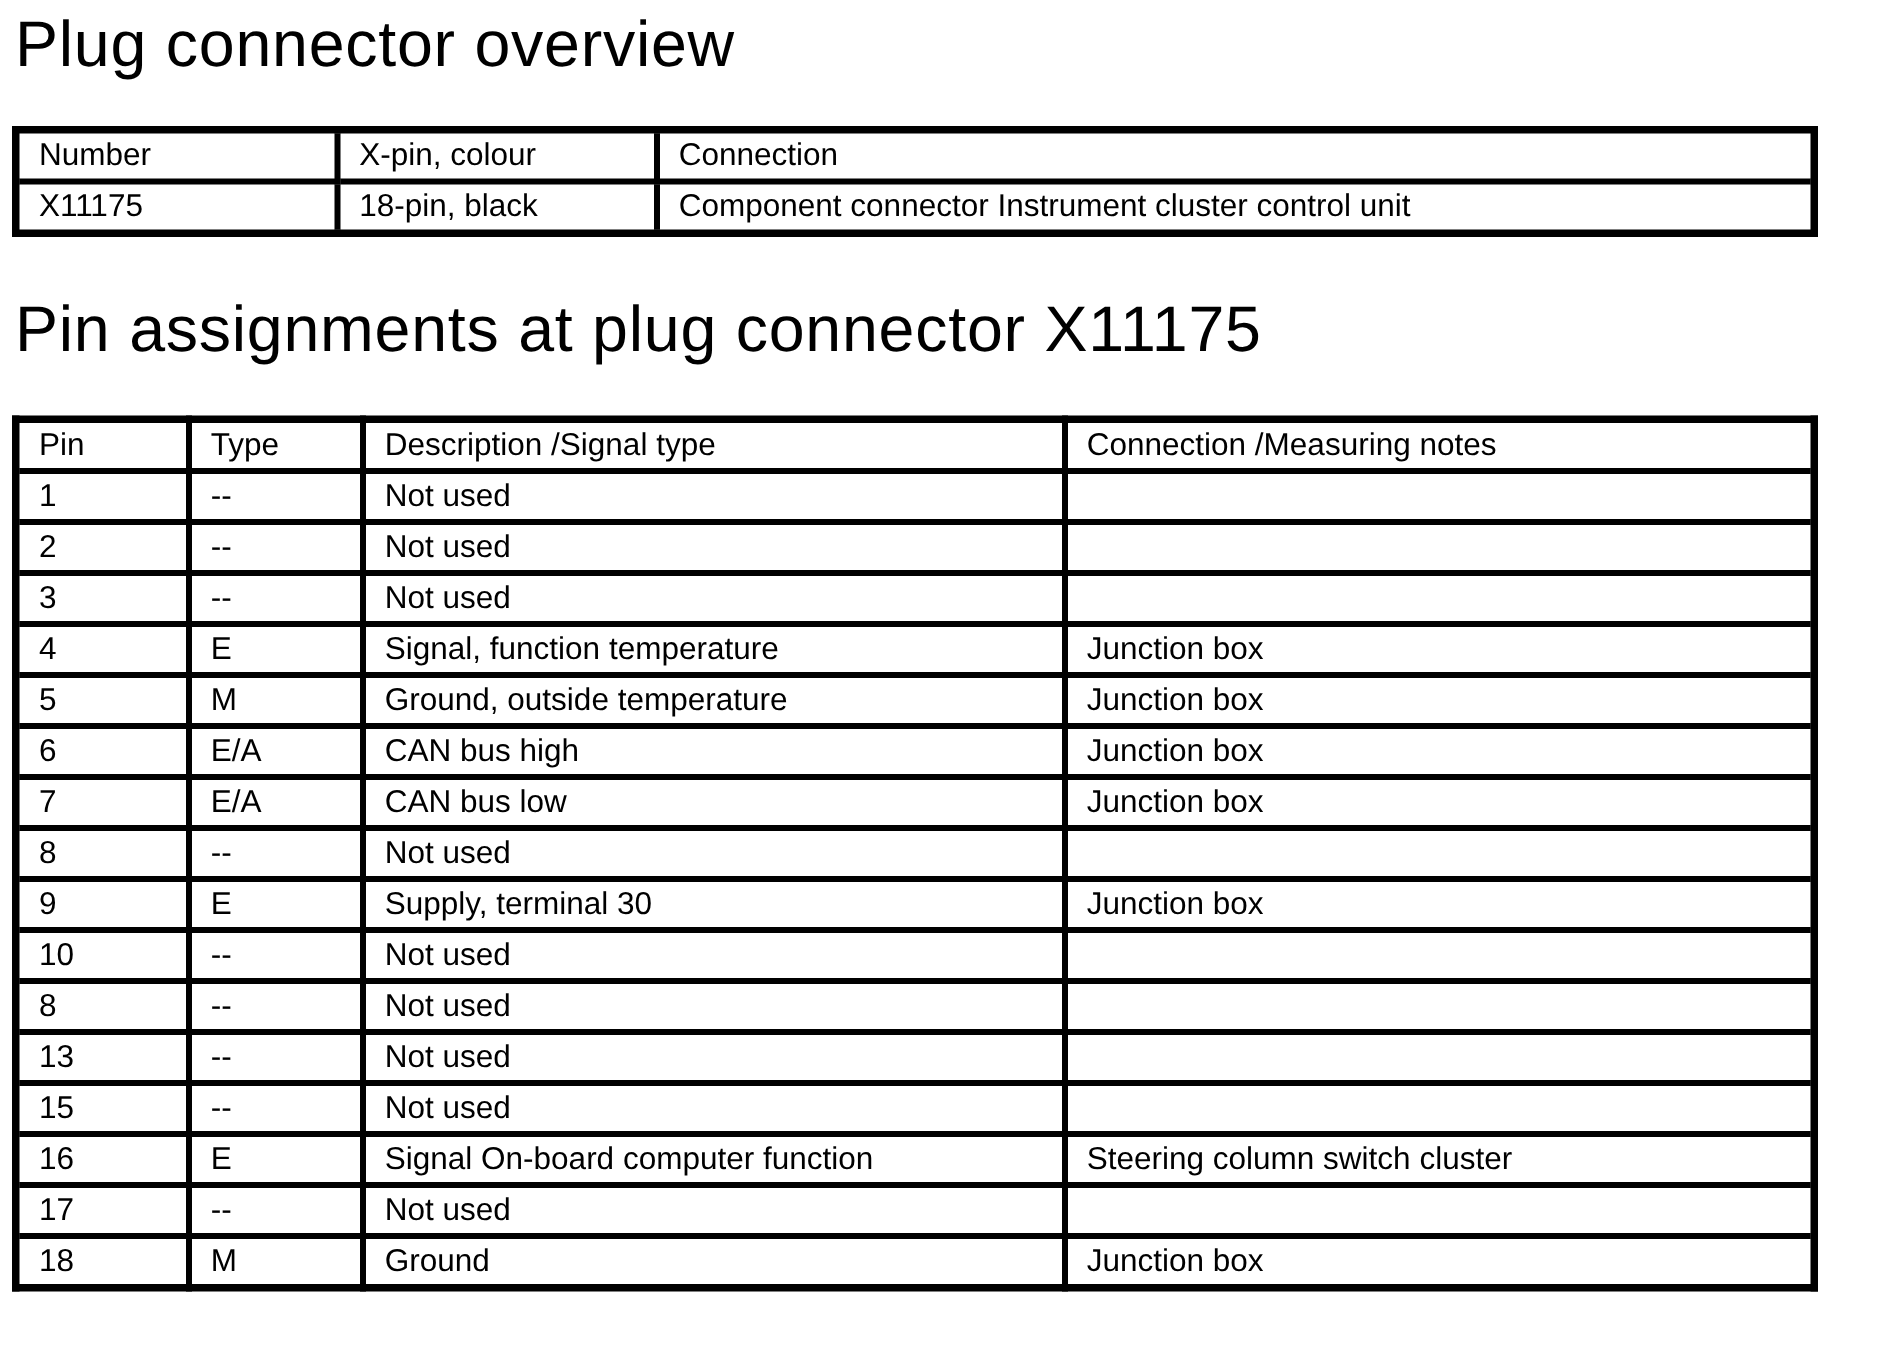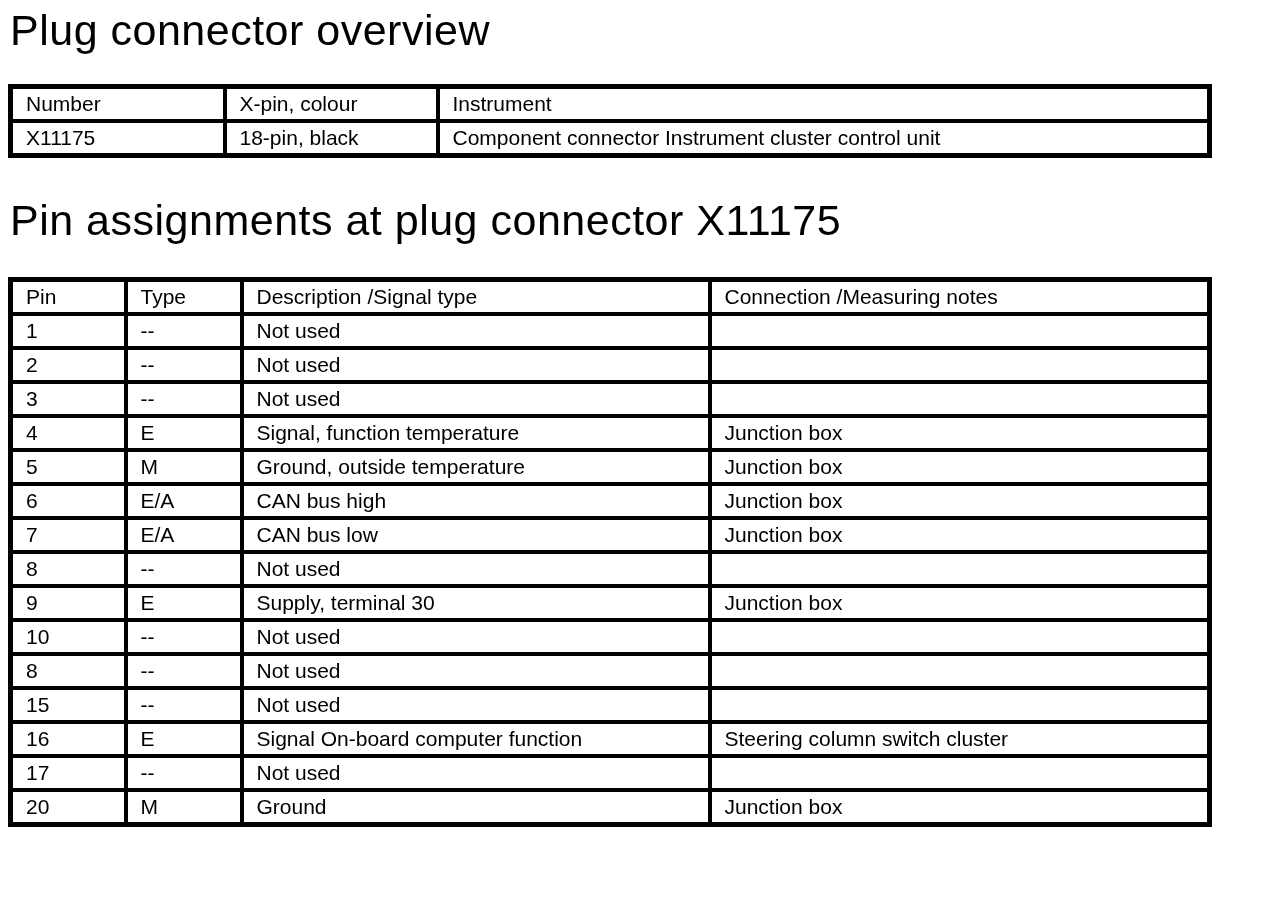--- a/index.html
+++ b/index.html
@@ -75,21 +75,21 @@
   <table class="doc-table" id="table-1">
     <colgroup>
         <col class="c1">
         <col class="c2">
         <col class="c3">
       </colgroup>
     <thead>
       <tr>
           <th>Number</th>
           <th>X-pin, colour</th>
-          <th>Instrument</th>
+          <th>Connection</th>
         </tr>
     </thead>
     <tbody>
         <tr>
           <td>X11175</td>
           <td>18-pin, black</td>
           <td>Component connector Instrument cluster control unit</td>
         </tr>
       </tbody>
   </table>
@@ -172,39 +172,45 @@
           <td>Not used</td>
           <td></td>
         </tr>
         <tr>
           <td>8</td>
           <td>--</td>
           <td>Not used</td>
           <td></td>
         </tr>
         <tr>
+          <td>13</td>
+          <td>--</td>
+          <td>Not used</td>
+          <td></td>
+        </tr>
+        <tr>
           <td>15</td>
           <td>--</td>
           <td>Not used</td>
           <td></td>
         </tr>
         <tr>
           <td>16</td>
           <td>E</td>
           <td>Signal On-board computer function</td>
           <td>Steering column switch cluster</td>
         </tr>
         <tr>
           <td>17</td>
           <td>--</td>
           <td>Not used</td>
           <td></td>
         </tr>
         <tr>
-          <td>20</td>
+          <td>18</td>
           <td>M</td>
           <td>Ground</td>
           <td>Junction box</td>
         </tr>
       </tbody>
   </table>
 
 </div>
 
 </body></html>

